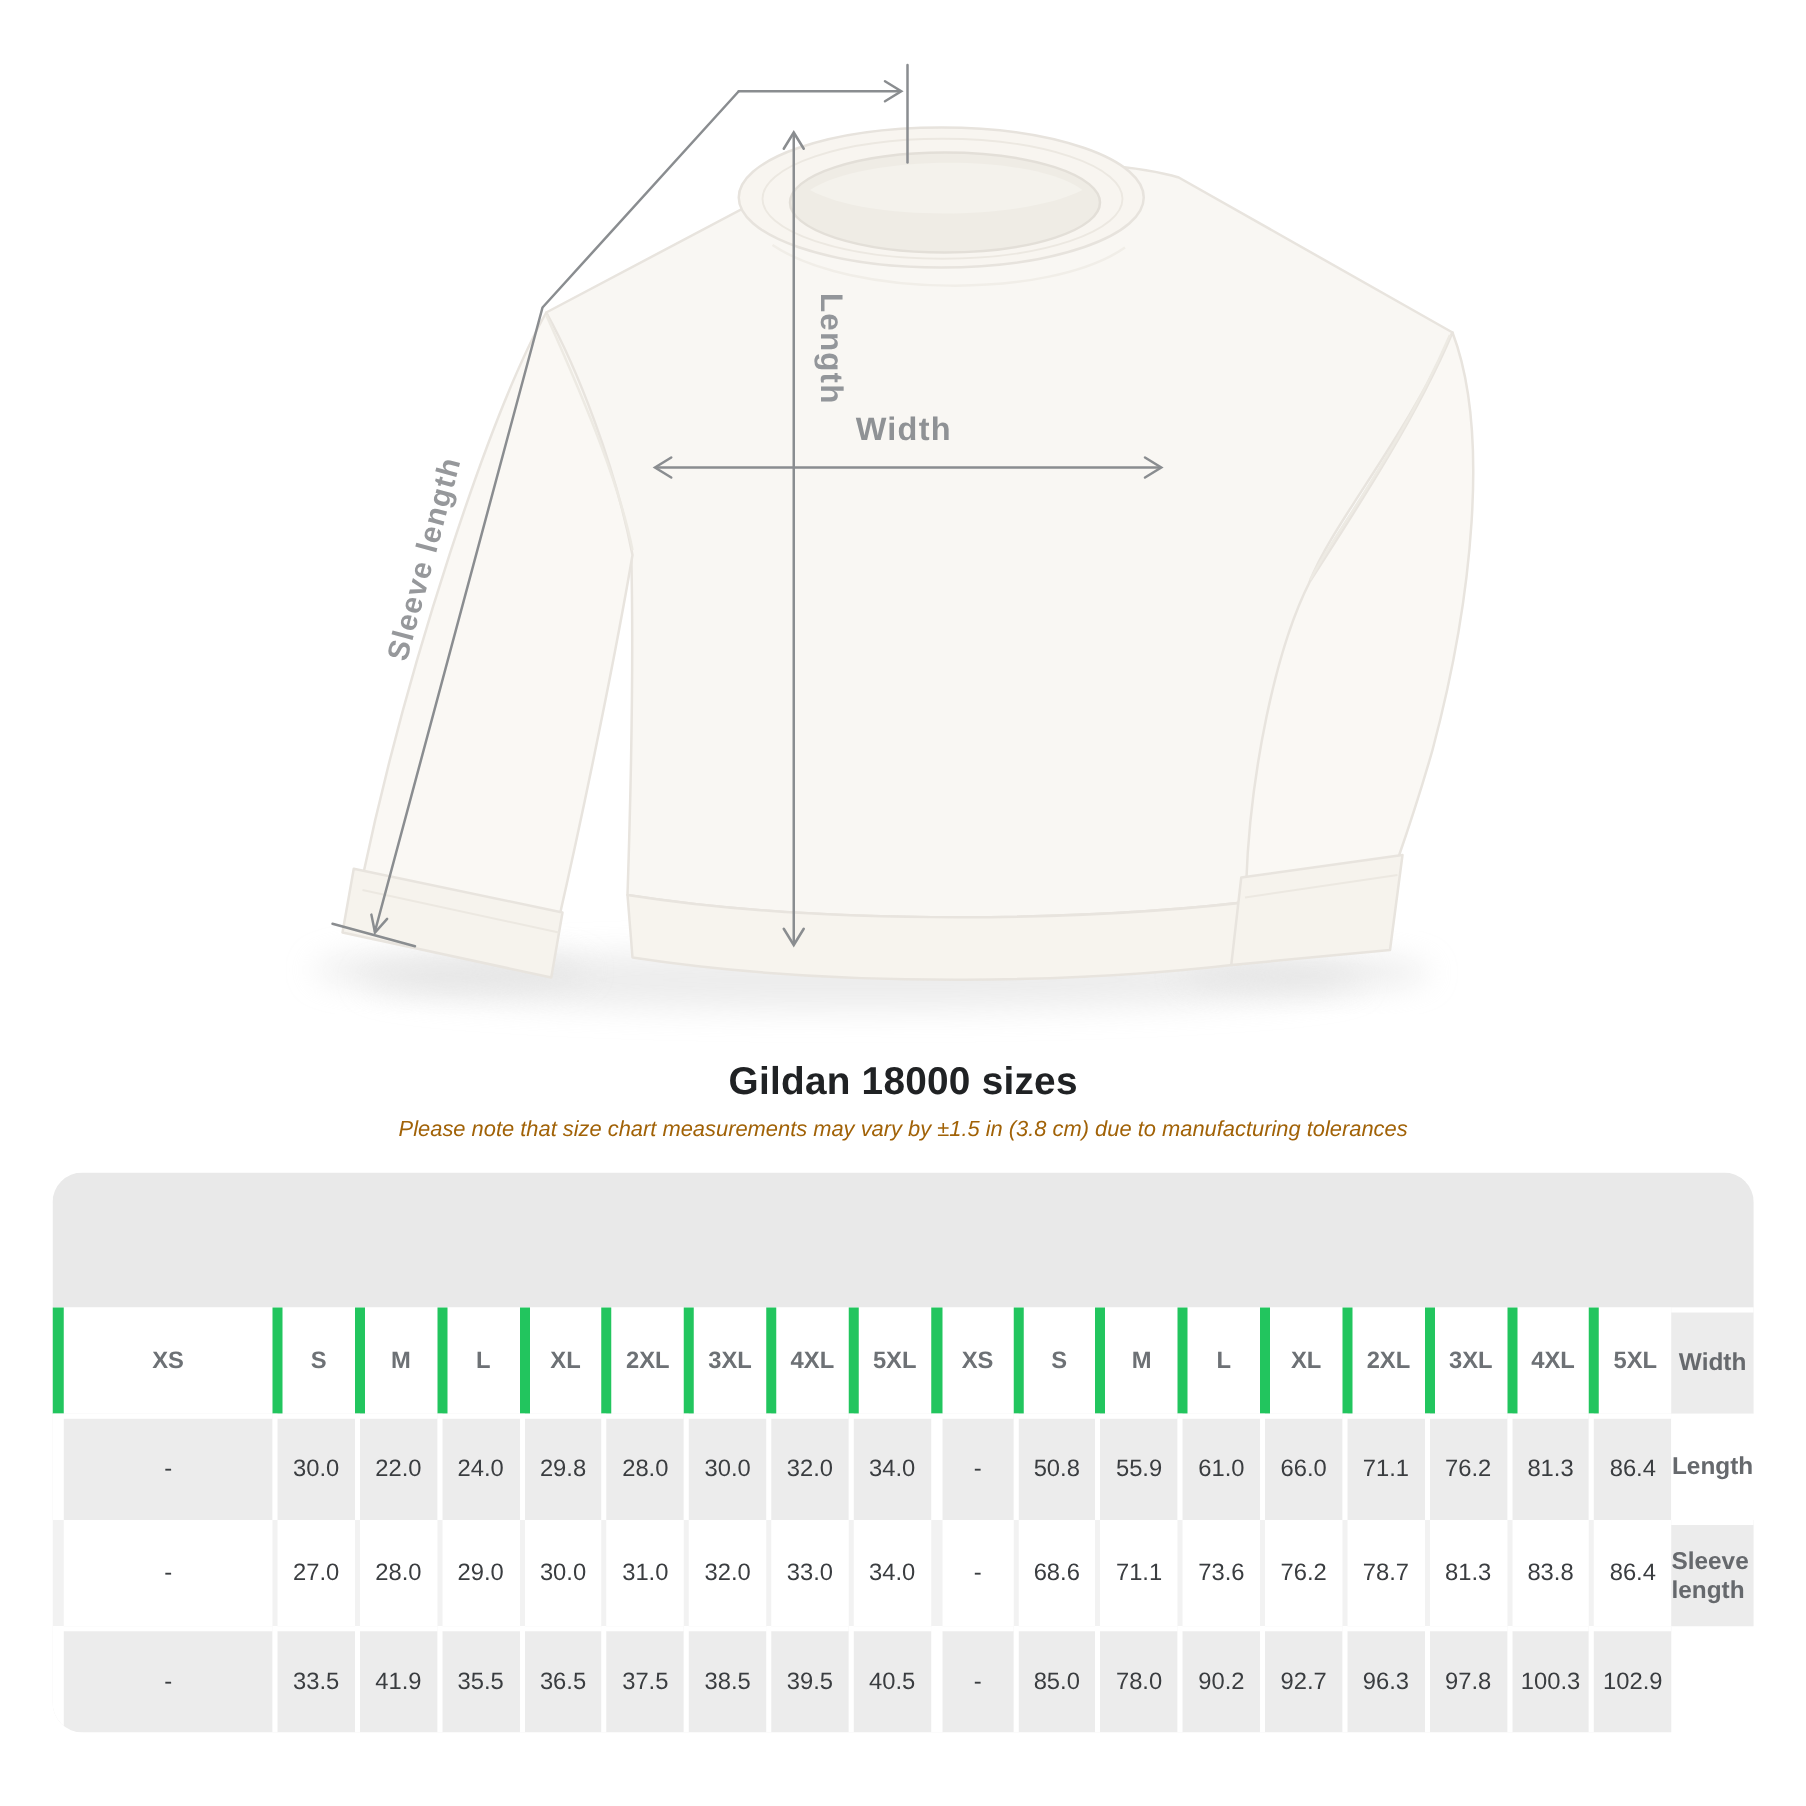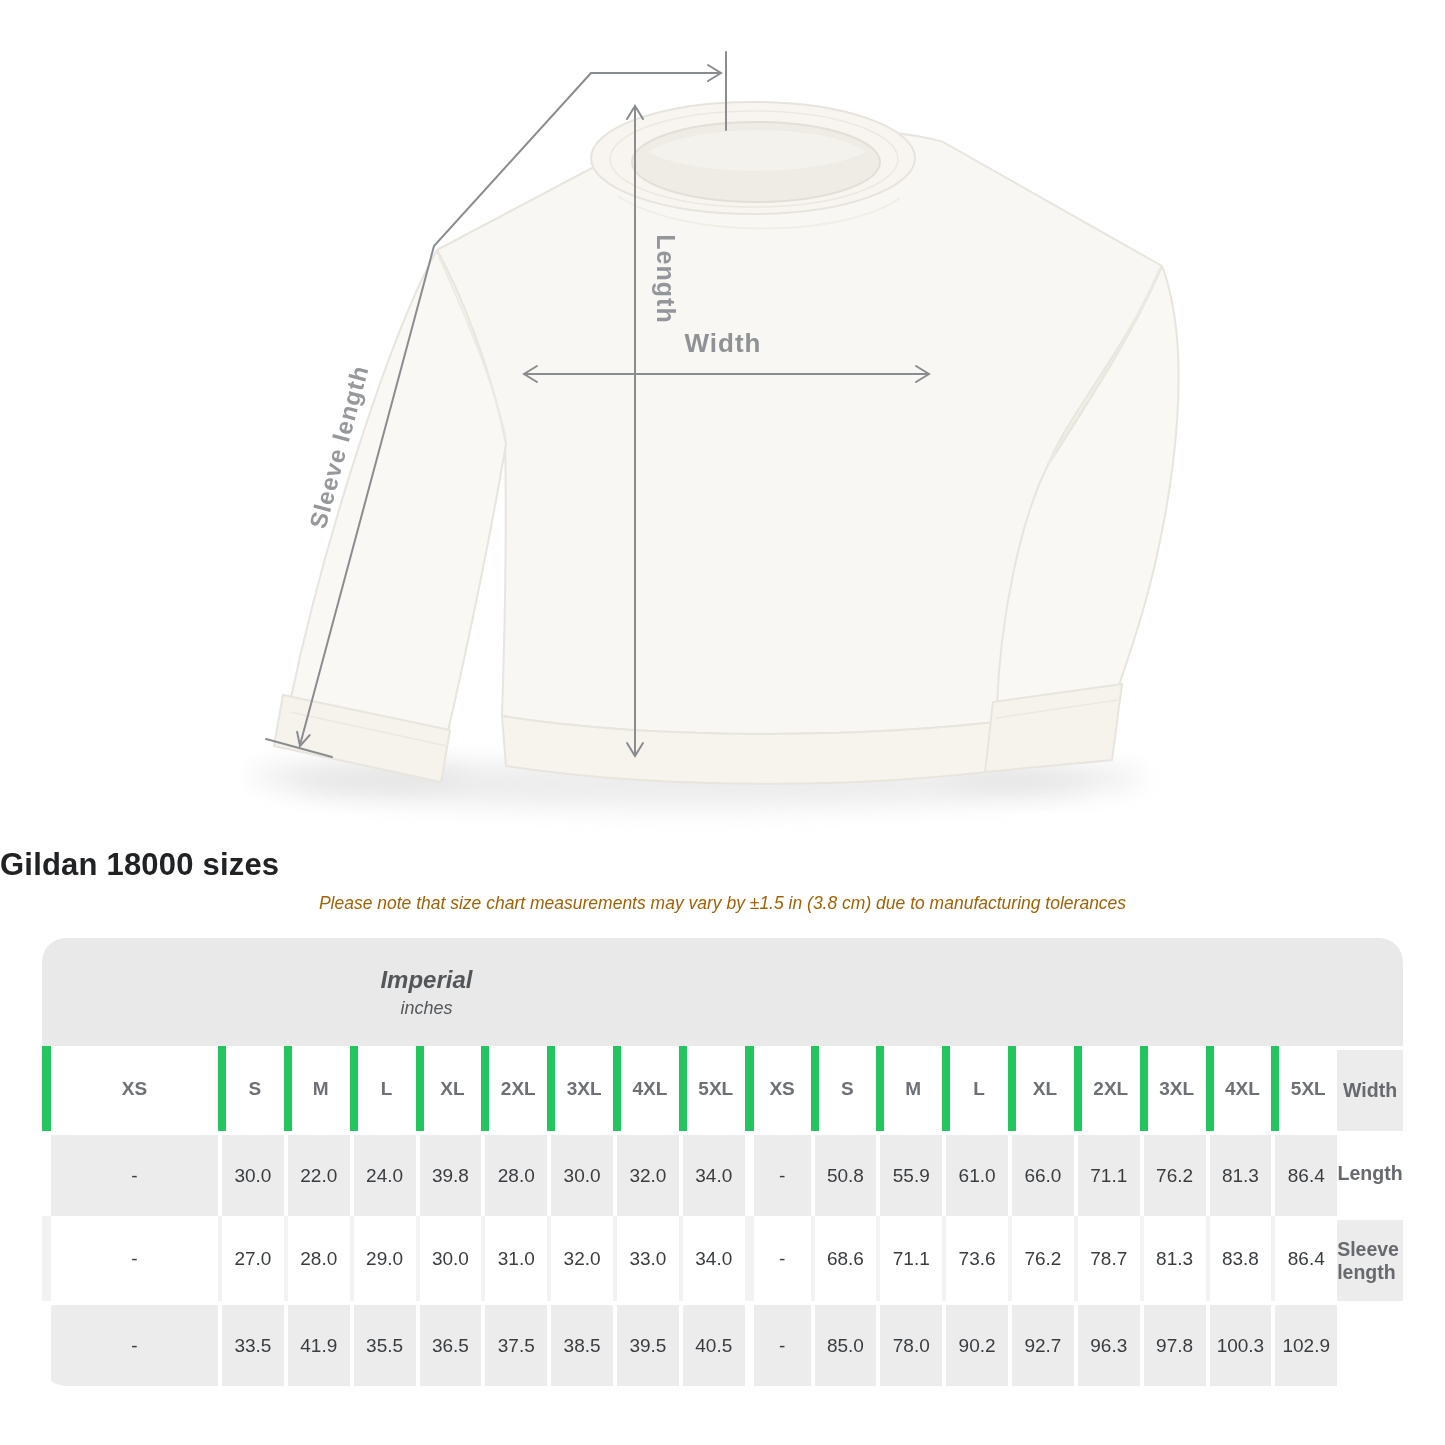--- a/index.html
+++ b/index.html
@@ -2,21 +2,21 @@
 <html><head>
 <meta charset="utf-8">
 <style>
   html,body{margin:0;padding:0;background:#ffffff;}
   body{
     width:1445px;height:1445px;overflow:hidden;
     font-family:"Liberation Sans", sans-serif;
   }
   .diagram{width:1445px;height:845px;display:block;}
   .page-title{
-    margin:2px 0 10px;text-align:left;
+    margin:2px 0 10px;text-align:center;
     font-size:31px;font-weight:bold;color:#202224;letter-spacing:.2px;
   }
   .subtitle{
     margin:0 0 24px;text-align:center;
     font-size:17.5px;font-style:italic;color:#a16207;
   }
   .table-wrap{
     margin:0 42px;border-radius:24px;overflow:hidden;background:#ffffff;
   }
   .band{height:108px;background:#e9e9e9;display:flex;}
@@ -121,24 +121,20 @@
   <text x="723" y="352" text-anchor="middle" font-size="26" font-weight="bold" fill="#8f9295" letter-spacing="1">Width</text>
   <text transform="translate(657 279) rotate(90)" text-anchor="middle" font-size="25" font-weight="bold" fill="#93969a" letter-spacing="1">Length</text>
   <text transform="translate(347 449) rotate(-75)" text-anchor="middle" font-size="24" font-weight="bold" fill="#96989b" letter-spacing="1">Sleeve length</text>
 </svg>
 
 <h1 class="page-title">Gildan 18000 sizes</h1>
 <p class="subtitle">Please note that size chart measurements may vary by ±1.5 in (3.8 cm) due to manufacturing tolerances</p>
 
 <div class="table-wrap">
   <div class="band">
-    <div class="band-section band-left">
-      <div class="band-name">Imperial</div>
-      <div class="band-unit">inches</div>
-    </div>
   </div>
   <div class="grid" id="table-grid">
       <div class="cell head sep-major">XS</div>
       <div class="cell head">S</div>
       <div class="cell head">M</div>
       <div class="cell head">L</div>
       <div class="cell head">XL</div>
       <div class="cell head">2XL</div>
       <div class="cell head">3XL</div>
       <div class="cell head">4XL</div>
@@ -150,21 +146,21 @@
       <div class="cell head">XL</div>
       <div class="cell head">2XL</div>
       <div class="cell head">3XL</div>
       <div class="cell head">4XL</div>
       <div class="cell head">5XL</div>
       <div class="cell gray rowlabel col0">Width</div>
       <div class="cell gray sep-major">-</div>
       <div class="cell gray">30.0</div>
       <div class="cell gray">22.0</div>
       <div class="cell gray">24.0</div>
-      <div class="cell gray">39.8</div>
+      <div class="cell gray">29.8</div>
       <div class="cell gray">28.0</div>
       <div class="cell gray">30.0</div>
       <div class="cell gray">32.0</div>
       <div class="cell gray">34.0</div>
       <div class="cell gray sep-major">-</div>
       <div class="cell gray">50.8</div>
       <div class="cell gray">55.9</div>
       <div class="cell gray">61.0</div>
       <div class="cell gray">66.0</div>
       <div class="cell gray">71.1</div>

